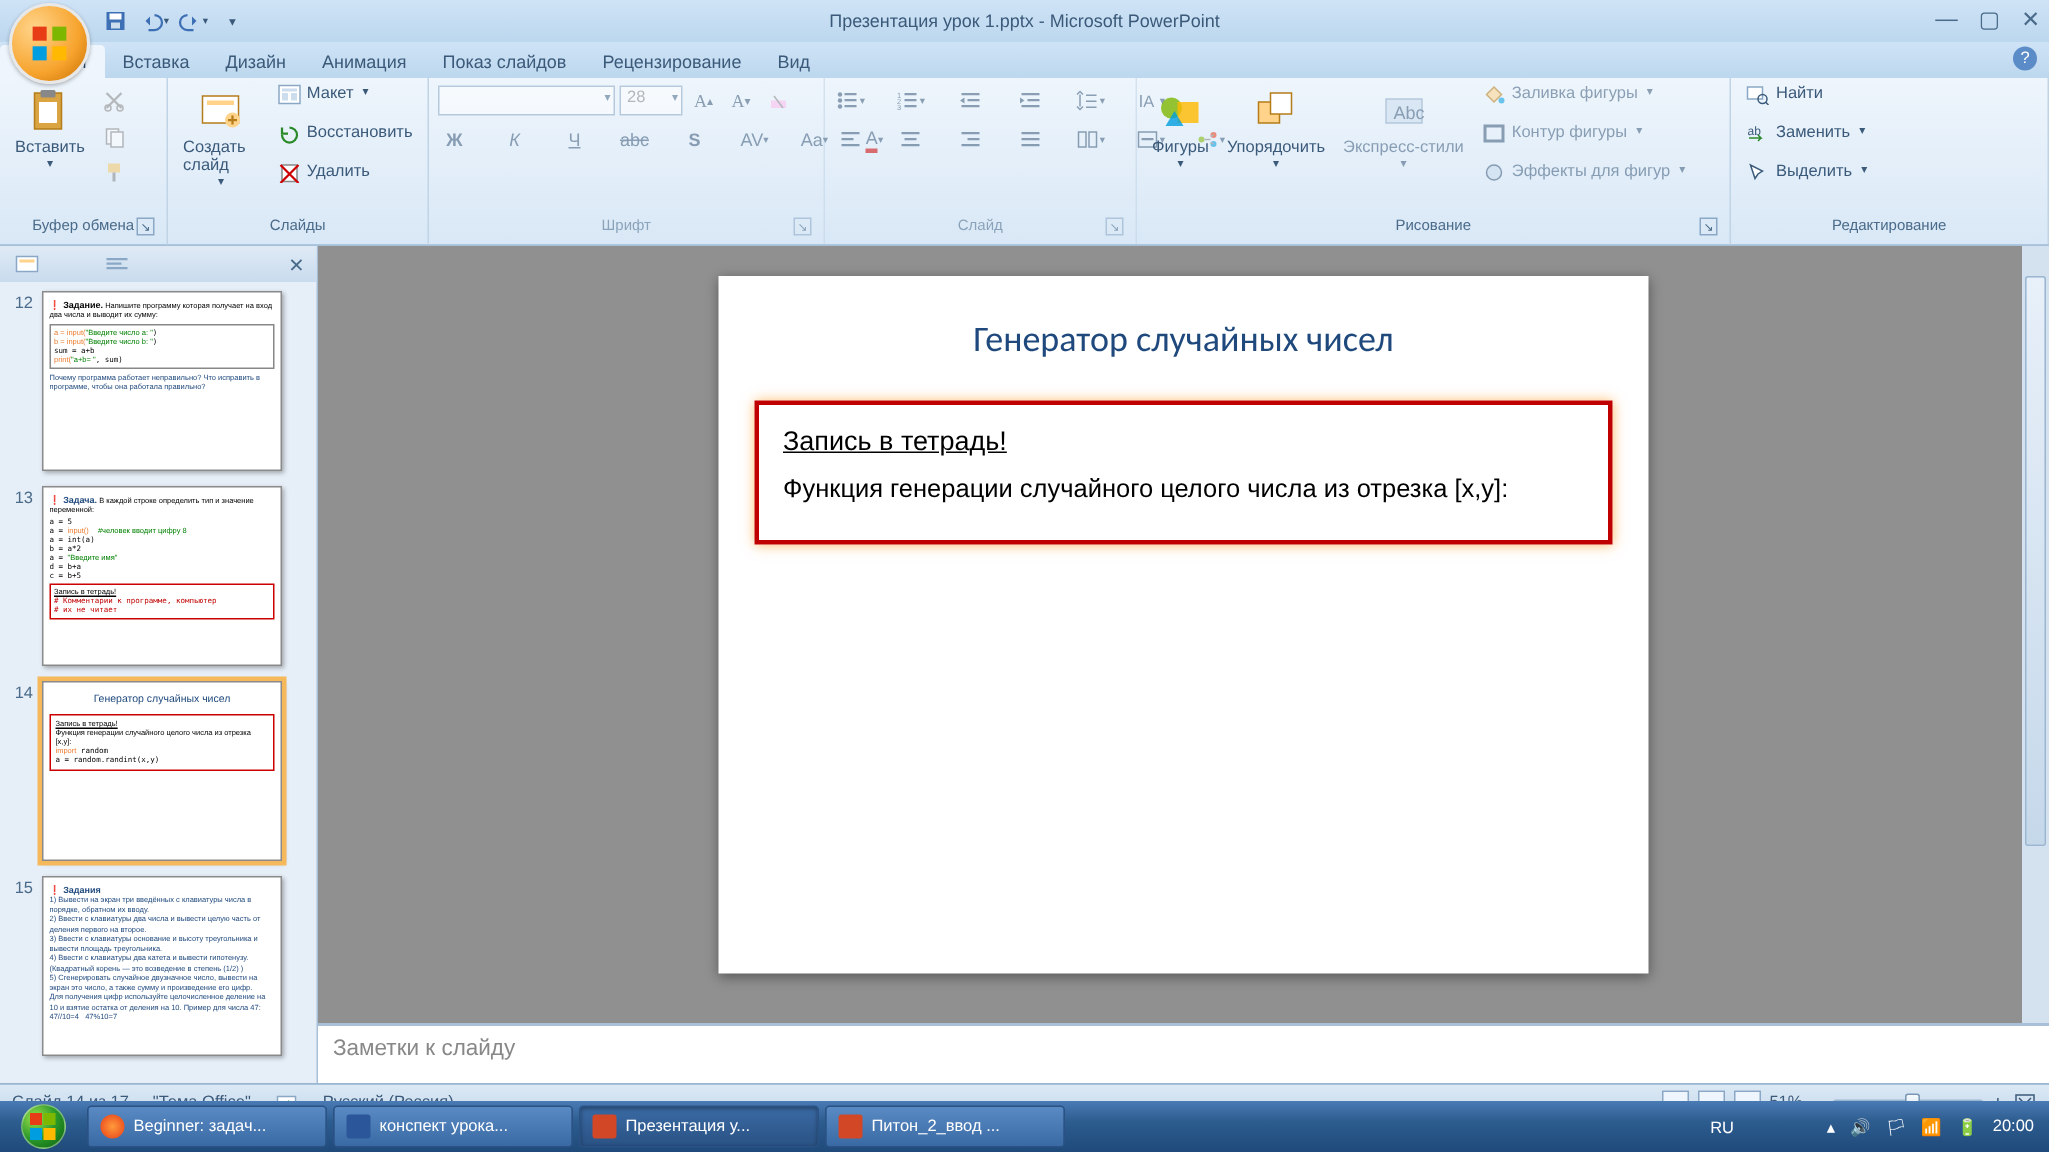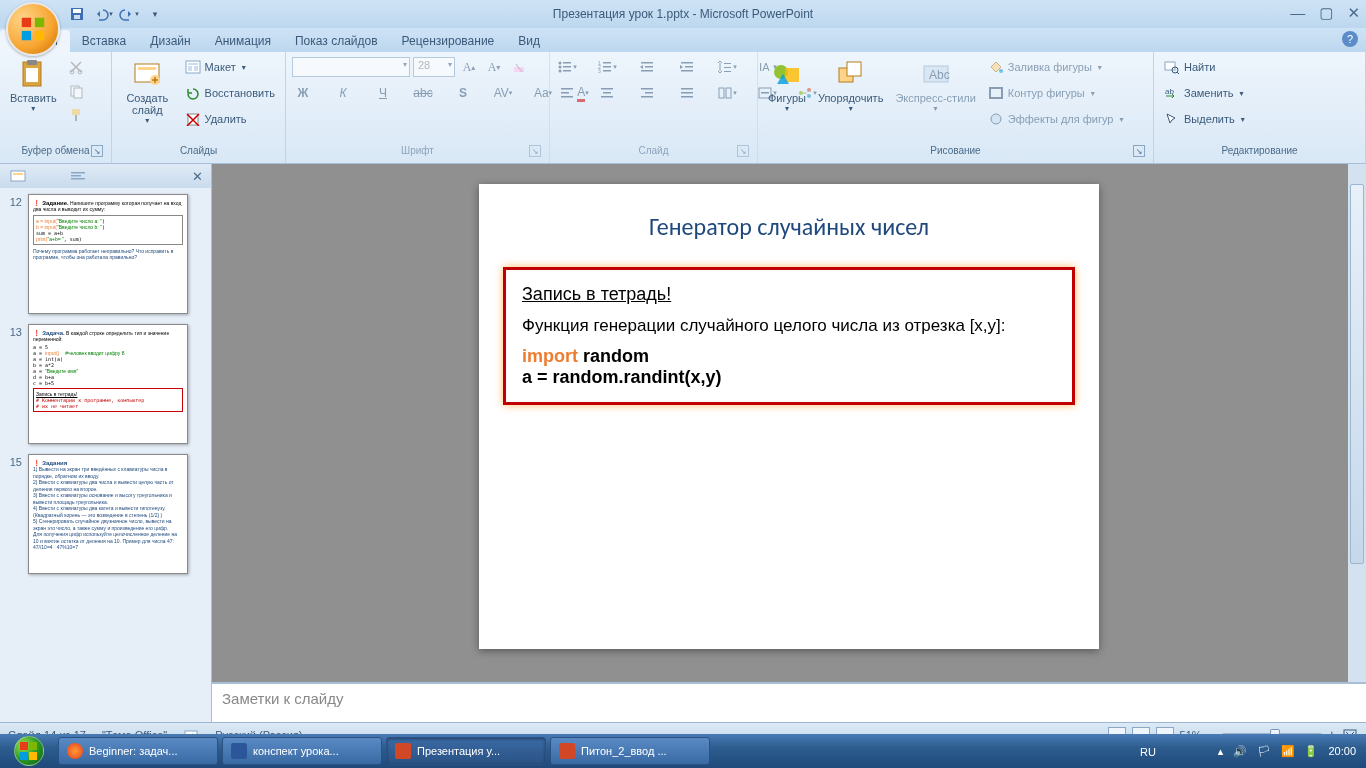--- a/index.html
+++ b/index.html
@@ -22,26 +22,26 @@
 .help-btn { position:absolute; right:8px; top:3px; width:16px; height:16px; border-radius:50%; background:#5b8cc8; color:#fff; font-size:11px; display:flex; align-items:center; justify-content:center; }
 
 
 .ribbon { height:112px; background:linear-gradient(#eef5fc,#d9e8f6); border-bottom:1px solid #a7c0d8; display:flex; }
 .group { border-right:1px solid #c0d4e6; padding:4px 6px 2px; display:flex; flex-direction:column; }
 .group-body { flex:1; display:flex; align-items:flex-start; gap:4px; }
 .group-label { height:16px; text-align:center; font-size:10px; color:#4a6b8a; position:relative; }
 .dlg-launch { position:absolute; right:2px; top:0; width:12px; height:12px; border:1px solid #8aa8c5; font-size:8px; color:#4a6b8a; display:flex; align-items:center; justify-content:center; }
 .big-btn { display:flex; flex-direction:column; align-items:center; justify-content:flex-start; padding:2px 4px; border-radius:3px; min-width:42px; }
 .big-btn .icn { width:32px; height:32px; margin-bottom:2px; }
-.big-btn .lbl { font-size:11px; color:#3b5a7a; text-align:center; line-height:12px; }
+.big-btn .lbl { font-size:11px; color:#3b5a7a; text-align:left; line-height:12px; }
 .big-btn .dd { font-size:8px; color:#3b5a7a; }
 .sm-btn { width:22px; height:22px; border:1px solid transparent; border-radius:3px; display:flex; align-items:center; justify-content:center; font-size:12px; color:#3b5a7a; }
 .sm-row { display:flex; gap:18px; }
 .sm-col { display:flex; flex-direction:column; gap:2px; }
-.menu-row { display:flex; align-items:center; gap:4px; font-size:11px; color:#3b5a7a; height:22px; padding:0 4px; }
+.menu-row { display:flex; align-items:flex-start; gap:4px; font-size:11px; color:#3b5a7a; height:22px; padding:0 4px; }
 .menu-row .dd { font-size:8px; margin-left:2px; }
 .combo { height:20px; border:1px solid #8aa8c5; background:#fff; font-size:11px; padding:1px 14px 1px 4px; position:relative; color:#888; }
 .combo::after { content:"▾"; position:absolute; right:2px; top:2px; font-size:8px; color:#4a6b8a; }
 .disabled { opacity:.55; }
 
 
 .workspace { position:absolute; top:164px; left:0; right:0; bottom:46px; background:#909090; display:flex; }
 .thumb-pane { width:212px; background:#e6eef7; border-right:1px solid #a7c0d8; display:flex; flex-direction:column; }
 .thumb-tabs { height:24px; background:linear-gradient(#dfeaf5,#c9dbee); display:flex; align-items:center; padding:0 8px; gap:40px; position:relative; }
 .thumb-tab { width:20px; height:16px; display:flex; align-items:center; justify-content:center; }
@@ -482,33 +482,39 @@
     <div class="thumbs">
       <div class="thumb-item">
           <div class="thumb-num">12</div>
         <div class="thumb-slide"><b style="font-size:6px;">❗ Задание.</b> Напишите программу которая получает на вход два числа и выводит их сумму:<div style="border:1px solid #888;margin:3px 0;padding:2px;font-family:monospace;"><span style="color:#ed7d31;">a = input(</span><span style="color:green;">"Введите число a: "</span>)<br><span style="color:#ed7d31;">b = input(</span><span style="color:green;">"Введите число b: "</span>)<br>sum = a+b<br><span style="color:#ed7d31;">print(</span><span style="color:green;">"a+b= "</span>, sum)</div><div style="color:#1f497d;">Почему программа работает неправильно? Что исправить в программе, чтобы она работала правильно?</div></div>
         </div>
       <div class="thumb-item">
           <div class="thumb-num">13</div>
         <div class="thumb-slide"><b style="font-size:6px;color:#1f497d;">❗ Задача.</b> В каждой строке определить тип и значение переменной:<div style="font-family:monospace;margin:2px 0;">a = 5<br>a = <span style="color:#ed7d31;">input()</span> &nbsp;<span style="color:green;">#человек вводит цифру 8</span><br>a = int(a)<br>b = a*2<br>a = <span style="color:green;">"Введите имя"</span><br>d = b+a<br>c = b+5</div><div style="border:1px solid #c00;padding:2px;margin-top:2px;"><u>Запись в тетрадь!</u><br><span style="color:#c00000;font-family:monospace;"># Комментарии к программе, компьютер<br># их не читает</span></div></div>
         </div>
       <div class="thumb-item">
+          <div class="thumb-num">14</div>
+        <div class="thumb-slide selected">
+            <div style="text-align:center;color:#1f497d;font-size:7px;margin:4px 0 6px;">Генератор случайных чисел</div>
+            <div style="border:1.5px solid #c00;padding:3px;"><u>Запись в тетрадь!</u><br>Функция генерации случайного целого числа из отрезка [x,y]:<br><span style="font-family:monospace;"><span style="color:#ed7d31;">import</span> random<br>a = random.randint(x,y)</span></div>
+          </div>
+        </div>
+      <div class="thumb-item">
           <div class="thumb-num">15</div>
         <div class="thumb-slide"><b style="font-size:6px;color:#1f497d;">❗ Задания</b><div style="color:#1f497d;font-size:5px;line-height:1.3;">1) Вывести на экран три введённых с клавиатуры числа в порядке, обратном их вводу.<br>2) Ввести с клавиатуры два числа и вывести целую часть от деления первого на второе.<br>3) Ввести с клавиатуры основание и высоту треугольника и вывести площадь треугольника.<br>4) Ввести с клавиатуры два катета и вывести гипотенузу. (Квадратный корень — это возведение в степень (1/2) )<br>5) Сгенерировать случайное двузначное число, вывести на экран это число, а также сумму и произведение его цифр.<br>Для получения цифр используйте целочисленное деление на 10 и взятие остатка от деления на 10. Пример для числа 47:<br>47//10=4 &nbsp; 47%10=7</div></div>
         </div>
     </div>
   </div>
 
   <div class="slide-area">
     <div class="slide">
       <div class="slide-title">Генератор случайных чисел</div>
       <div class="code-box">
         <div class="cb-hdr">Запись в тетрадь!</div>
         <div class="cb-txt">Функция генерации случайного целого числа из отрезка [x,y]:</div>
-        <div class="cb-code"><span class="kw">import</span><span> random</span><br><span>a = random.randint(x,y)</span></div>
       </div>
     </div>
     <div class="scroll-v">
       <div class="scroll-thumb-v" style="top:20px;height:380px;"></div>
     </div>
     <div class="notes">Заметки к слайду</div>
   </div>
 </div>
 
 <div class="statusbar">

